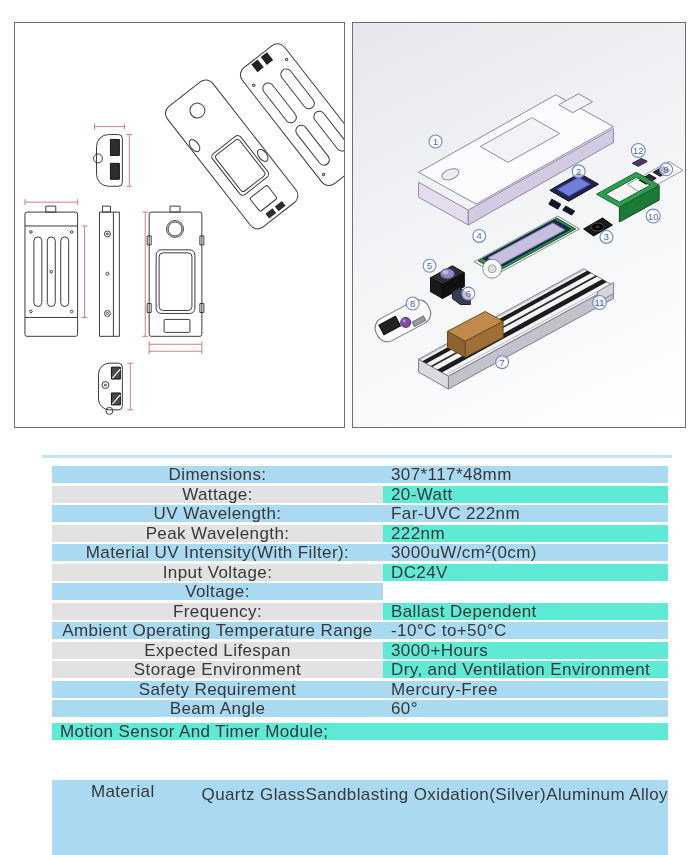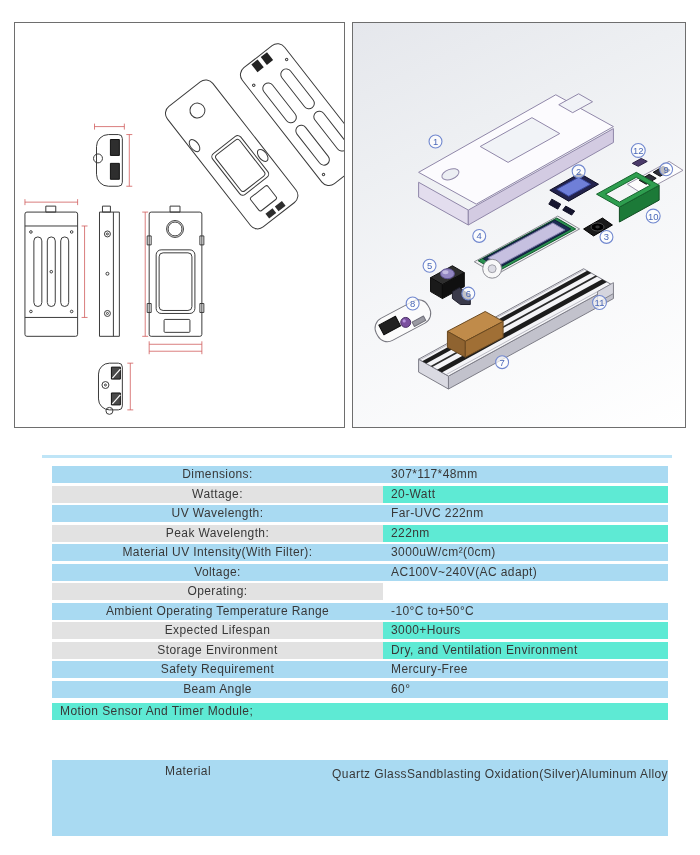--- a/index.html
+++ b/index.html
@@ -13,21 +13,21 @@
   #panel-exploded{
     left:352px;width:334px;
     background:linear-gradient(155deg,#e5e7ec 0%,#edeff2 28%,#f5f6f8 55%,#ffffff 100%);
   }
   .panel svg{display:block;width:100%;height:100%;}
 
   
   #spec-table{position:absolute;left:52px;top:466px;width:616px;}
   #table-top-strip{position:absolute;left:42px;top:455px;width:630px;height:3px;background:#bfe5f7;}
   .row{display:flex;height:17px;margin-bottom:2.5px;align-items:center;
-       font-size:12px;letter-spacing:0.4px;line-height:17px;}
+       font-size:17px;letter-spacing:0.4px;line-height:17px;}
   .row .lbl{width:331px;text-align:center;box-sizing:border-box;height:100%;
             display:flex;align-items:center;justify-content:center;}
   .row .val{flex:1;height:100%;box-sizing:border-box;padding-left:8px;
             display:flex;align-items:center;white-space:nowrap;}
   .row.blue .lbl,.row.blue .val{background:#a9daf2;}
   .row.gray .lbl{background:#e2e2e2;text-align:center;}
   .row.gray .val{background:#5eead4;}
   .row.drop .val{transform:translateY(3px);}
   .row.tall{height:76px;margin-bottom:0;align-items:flex-start;margin-top:43px;}
   .row.tall .lbl{align-items:flex-start;padding-top:3px;}
@@ -306,26 +306,30 @@
     <div class="val">Far-UVC 222nm</div>
   </div>
   <div class="row gray">
     <div class="lbl">Peak Wavelength:</div>
     <div class="val">222nm</div>
   </div>
   <div class="row blue">
     <div class="lbl">Material UV Intensity(With Filter):</div>
     <div class="val">3000uW/cm²(0cm)</div>
   </div>
+  <div class="row gray">
+    <div class="lbl">Input Voltage:</div>
+    <div class="val">DC24V</div>
+  </div>
   <div class="row blue">
     <div class="lbl">Voltage:</div>
-    <div class="val">AC100V~240V(AC adapt)</div>
-  </div>
-  <div class="row gray">
-    <div class="lbl">Operating:</div>
+  </div>
+  <div class="row gray">
+    <div class="lbl">Frequency:</div>
+    <div class="val">Ballast Dependent</div>
   </div>
   <div class="row blue">
     <div class="lbl">Ambient Operating Temperature Range</div>
     <div class="val">-10°C to+50°C</div>
   </div>
   <div class="row gray">
     <div class="lbl">Expected Lifespan</div>
     <div class="val">3000+Hours</div>
   </div>
   <div class="row gray">

